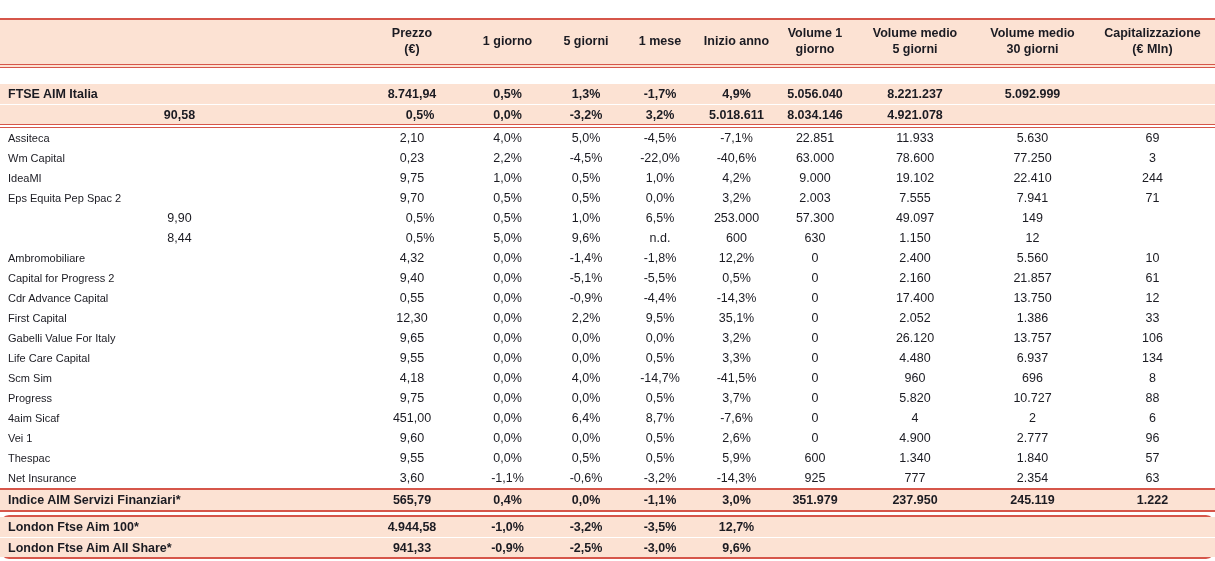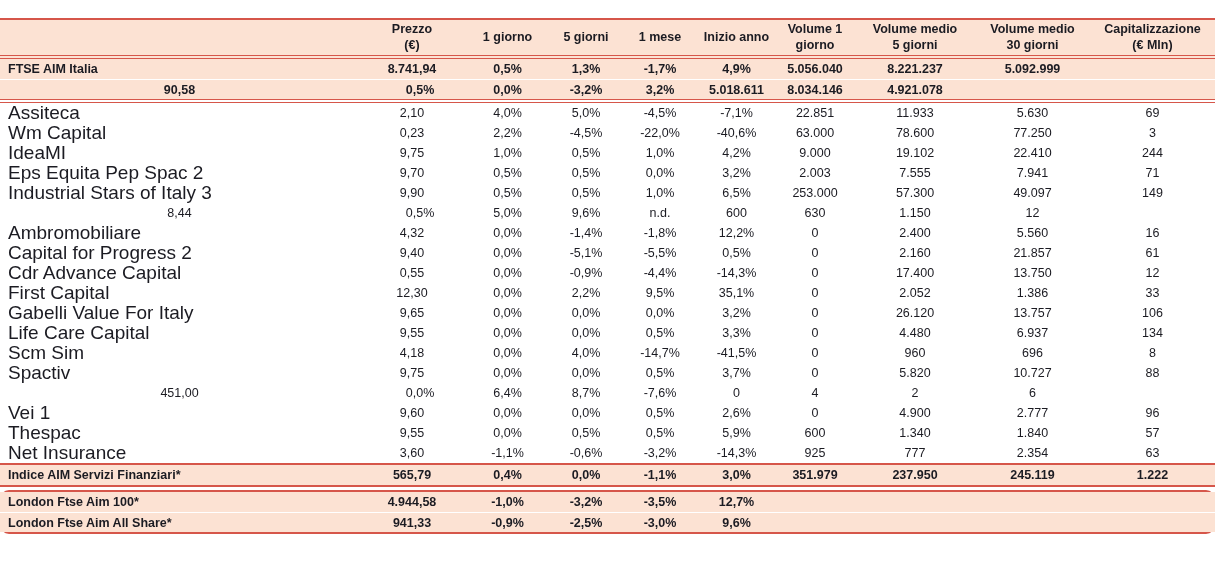--- a/index.html
+++ b/index.html
@@ -25,48 +25,48 @@
     border-top:2px solid var(--red);
     width:1215px;
   }
   .row{
     display:grid;
     grid-template-columns:375px 90px 85px 72px 76px 77px 80px 120px 115px 1fr;
     align-items:center;
   }
   .header-row{
     background:var(--peach);
-    height:39px;
+    height:48px;
     border-bottom:4px double var(--red);
     font-weight:bold;
     font-size:12.5px;
   }
   .header-row .cell{
     text-align:center;
     white-space:pre-line;
     line-height:1.25;
   }
   .cell{
     font-size:12.5px;
     line-height:20px;
     white-space:nowrap;
     overflow:hidden;
   }
   .c0{text-align:left;padding-left:8px;}
   .c1{text-align:center;padding-right:16px;}
   .c2,.c3,.c4,.c5,.c6,.c7,.c8,.c9{text-align:center;}
   .stock-row{height:20px;background:#ffffff;}
-  .stock-row .c0{font-size:19px;}
+  .stock-row .c0{font-size:11px;}
   .index-row{
     height:20px;
     background:var(--peach);
     font-weight:bold;
   }
   .index-row + .index-row{border-top:1px solid #ffffff;}
-  .group-main-indices{border-bottom:4px double var(--red);}
+  .group-main-indices{border-bottom:4px double var(--red);margin-top:16px;}
   .group-sector-index{border-top:2px solid var(--red);border-bottom:2px solid var(--red);}
   .group-london-indices{margin-top:3px;border-top:2px solid var(--red);border-bottom:2px solid var(--red);border-radius:9px;}
   .table-footer{
     display:flex;
     justify-content:space-between;
     align-items:flex-start;
     padding:3px 4px 0 4px;
     font-size:13px;
   }
   .source-text{font-style:italic;}
@@ -165,21 +165,20 @@
             <div class="cell c2">0,5%</div>
             <div class="cell c3">0,5%</div>
             <div class="cell c4">0,0%</div>
             <div class="cell c5">3,2%</div>
             <div class="cell c6">2.003</div>
             <div class="cell c7">7.555</div>
             <div class="cell c8">7.941</div>
             <div class="cell c9">71</div>
           </div>
           <div class="row stock-row">
-            <div class="cell c0">Industrial Stars of Italy 3</div>
             <div class="cell c1">9,90</div>
             <div class="cell c2">0,5%</div>
             <div class="cell c3">0,5%</div>
             <div class="cell c4">1,0%</div>
             <div class="cell c5">6,5%</div>
             <div class="cell c6">253.000</div>
             <div class="cell c7">57.300</div>
             <div class="cell c8">49.097</div>
             <div class="cell c9">149</div>
           </div>
@@ -197,21 +196,21 @@
           <div class="row stock-row">
             <div class="cell c0">Ambromobiliare</div>
             <div class="cell c1">4,32</div>
             <div class="cell c2">0,0%</div>
             <div class="cell c3">-1,4%</div>
             <div class="cell c4">-1,8%</div>
             <div class="cell c5">12,2%</div>
             <div class="cell c6">0</div>
             <div class="cell c7">2.400</div>
             <div class="cell c8">5.560</div>
-            <div class="cell c9">16</div>
+            <div class="cell c9">10</div>
           </div>
           <div class="row stock-row">
             <div class="cell c0">Capital for Progress 2</div>
             <div class="cell c1">9,40</div>
             <div class="cell c2">0,0%</div>
             <div class="cell c3">-5,1%</div>
             <div class="cell c4">-5,5%</div>
             <div class="cell c5">0,5%</div>
             <div class="cell c6">0</div>
             <div class="cell c7">2.160</div>
@@ -272,32 +271,33 @@
             <div class="cell c2">0,0%</div>
             <div class="cell c3">4,0%</div>
             <div class="cell c4">-14,7%</div>
             <div class="cell c5">-41,5%</div>
             <div class="cell c6">0</div>
             <div class="cell c7">960</div>
             <div class="cell c8">696</div>
             <div class="cell c9">8</div>
           </div>
           <div class="row stock-row">
-            <div class="cell c0">Spactiv</div>
+            <div class="cell c0">Progress</div>
             <div class="cell c1">9,75</div>
             <div class="cell c2">0,0%</div>
             <div class="cell c3">0,0%</div>
             <div class="cell c4">0,5%</div>
             <div class="cell c5">3,7%</div>
             <div class="cell c6">0</div>
             <div class="cell c7">5.820</div>
             <div class="cell c8">10.727</div>
             <div class="cell c9">88</div>
           </div>
           <div class="row stock-row">
+            <div class="cell c0">4aim Sicaf</div>
             <div class="cell c1">451,00</div>
             <div class="cell c2">0,0%</div>
             <div class="cell c3">6,4%</div>
             <div class="cell c4">8,7%</div>
             <div class="cell c5">-7,6%</div>
             <div class="cell c6">0</div>
             <div class="cell c7">4</div>
             <div class="cell c8">2</div>
             <div class="cell c9">6</div>
           </div>

